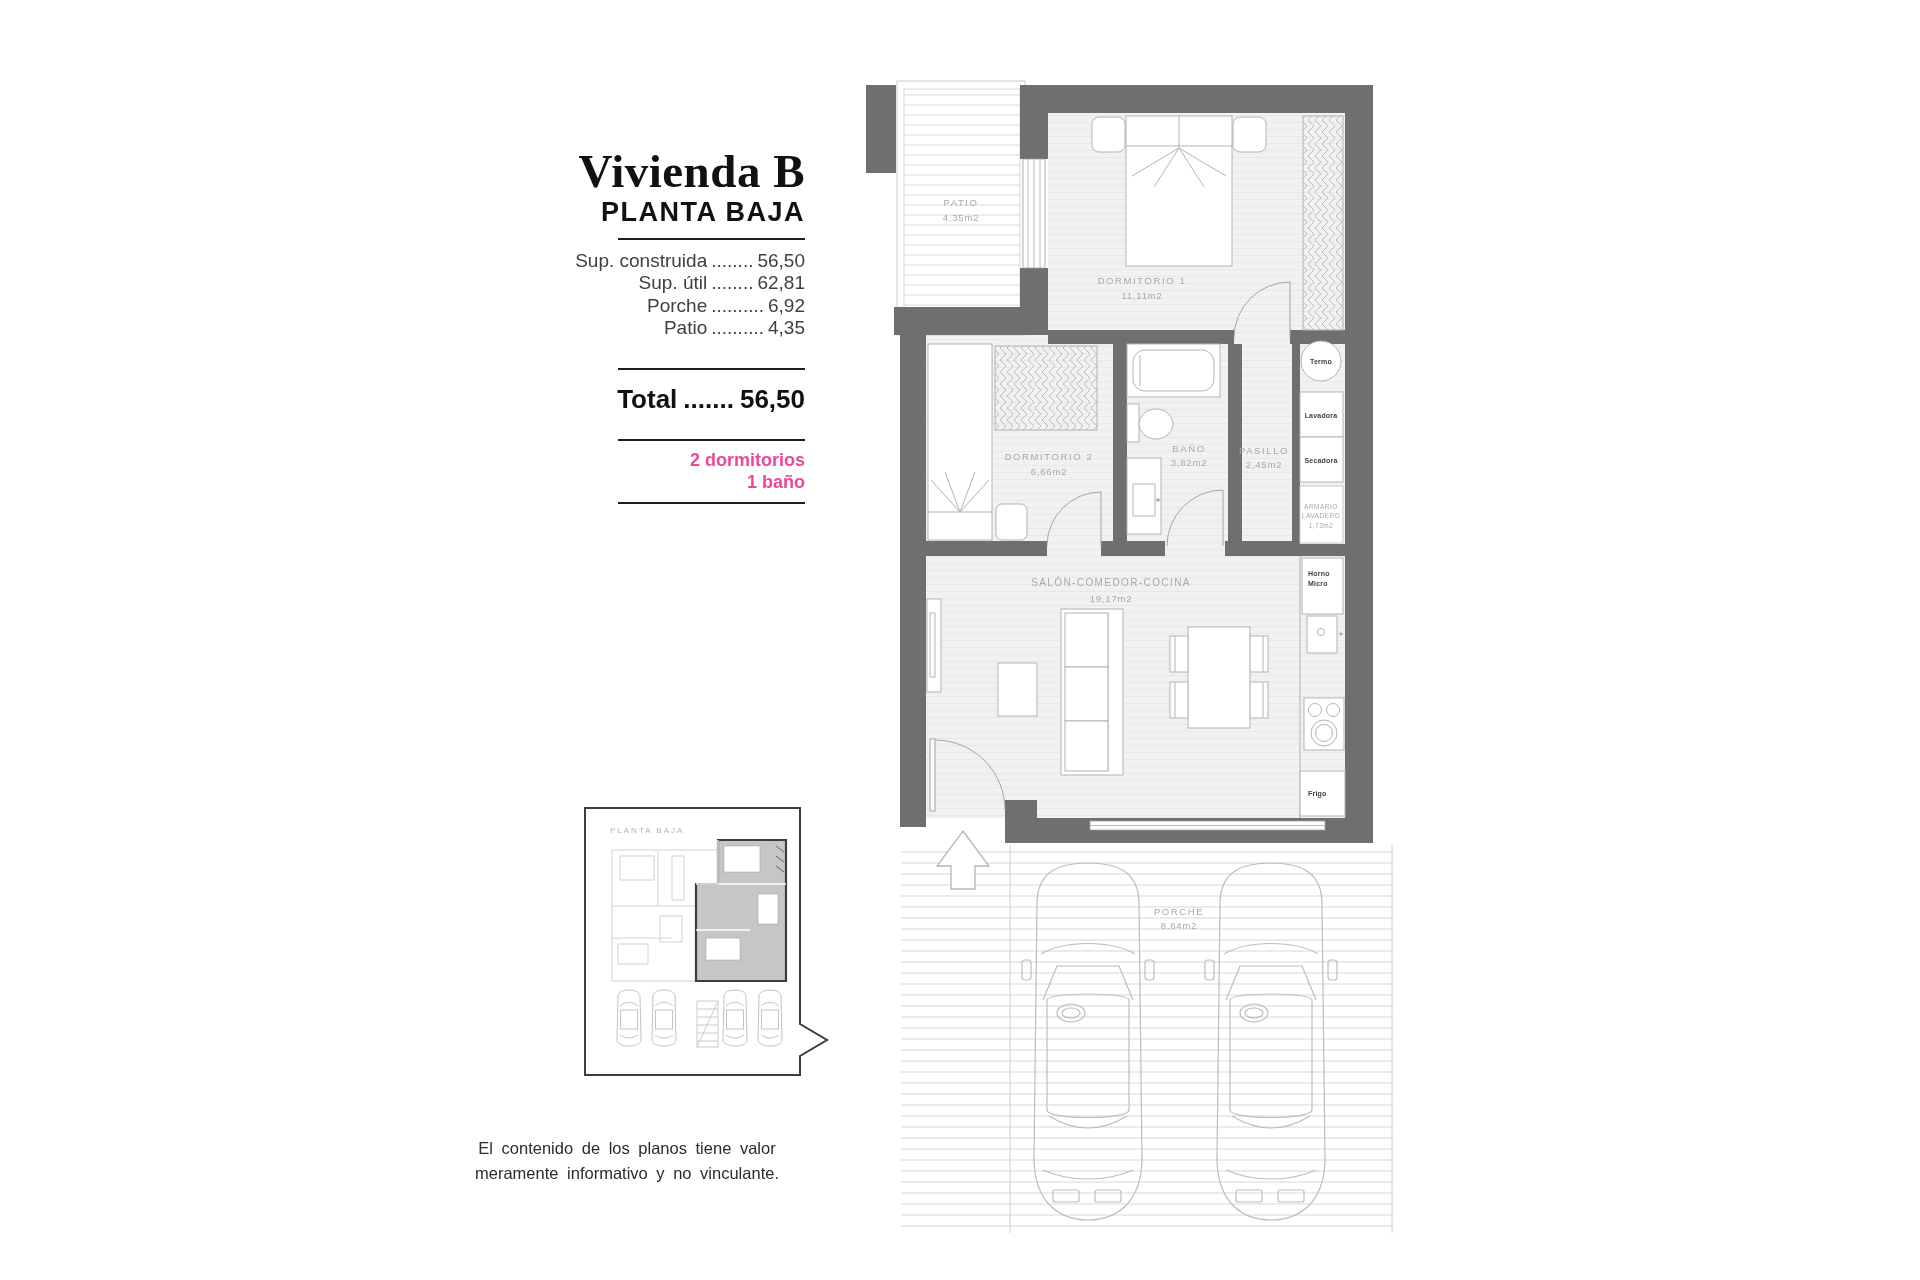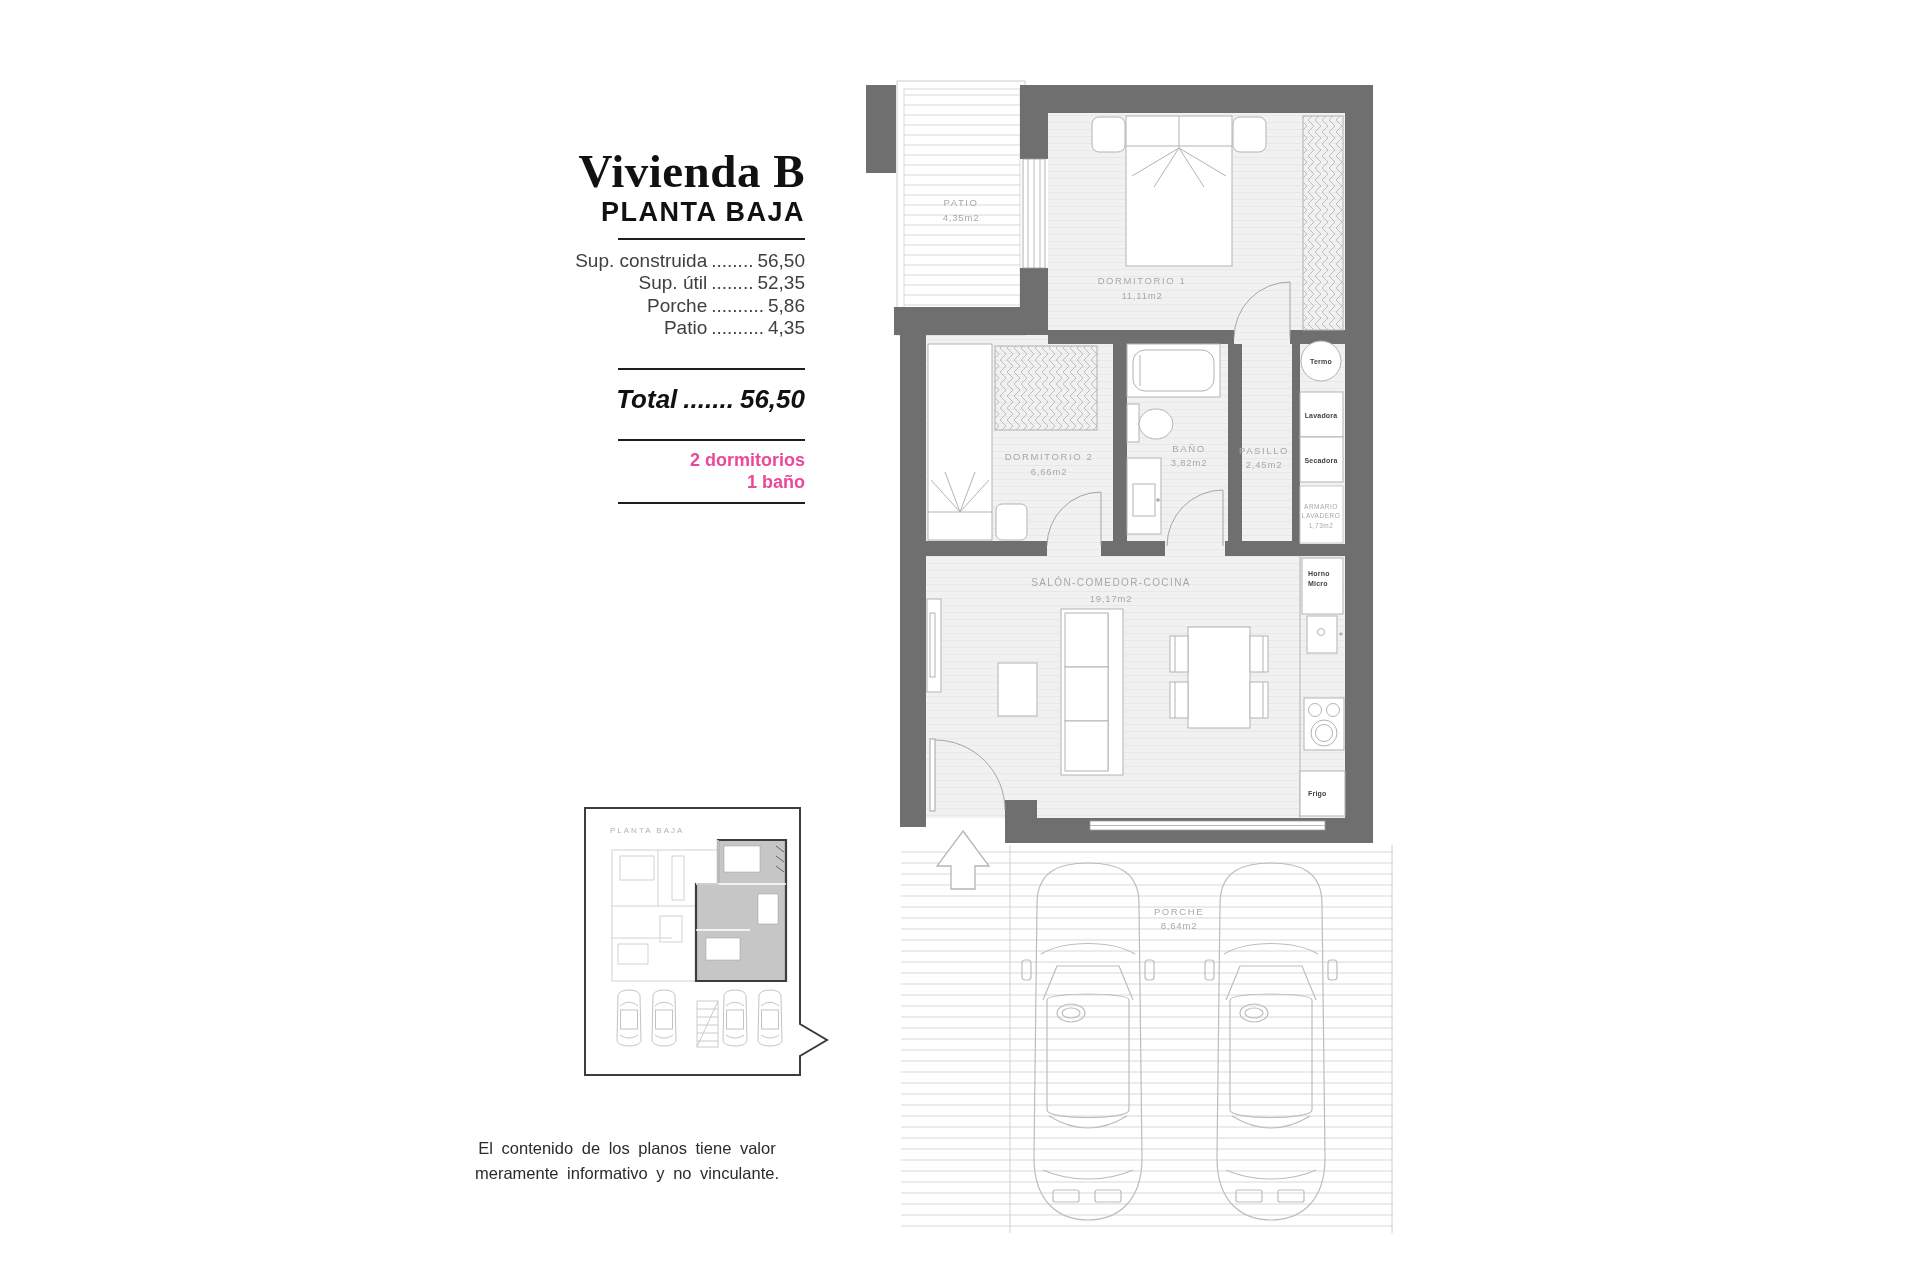--- a/index.html
+++ b/index.html
@@ -7,21 +7,21 @@
          font-family:"Liberation Sans",sans-serif;margin-left:20px;}
   
   .panel{position:absolute;left:420px;top:148px;width:365px;text-align:right;color:#111;}
   .panel h1{margin:0;font-family:"Liberation Serif",serif;font-weight:700;font-size:47px;
             letter-spacing:.5px;line-height:1;}
   .panel h2{margin:4px 0 0 0;font-size:27px;font-weight:700;letter-spacing:1.5px;line-height:1;}
   .rule{border:none;border-top:2px solid #1d1d1d;width:187px;margin:12px 0 0 auto;height:0;}
   .surf-heading{margin:22px 0 0 0;font-size:26px;font-weight:400;color:#161616;letter-spacing:.3px;}
   .surf-rows{margin-top:10px;font-size:19px;line-height:1.18;color:#404040;}
   .surf-rows span{margin-left:4px;}
-  .total-row{margin-top:14px;font-size:26px;font-weight:700;color:#111;font-style:italic;}
+  .total-row{margin-top:14px;font-size:26px;font-weight:700;color:#111;}
   .total-row span{margin-left:6px;}
   .features{margin-top:8px;font-size:18px;line-height:1.25;color:#ec4899;font-weight:bold;}
   
   .disclaimer{position:absolute;left:442px;top:1136px;width:330px;text-align:center;
               font-size:16.5px;line-height:1.5;color:#2b2b2b;word-spacing:4px;}
   
   text{font-family:"Liberation Sans",sans-serif;}
   .room-name{font-size:9.5px;fill:#a8a8a8;letter-spacing:1.6px;text-anchor:middle;}
   .room-area{font-size:9.5px;fill:#a8a8a8;letter-spacing:.8px;text-anchor:middle;}
   .salon-name{font-size:10px;fill:#a8a8a8;letter-spacing:1.4px;text-anchor:middle;}
@@ -36,22 +36,22 @@
 <div class="stage">
 
   <div class="panel">
     <h1>Vivienda B</h1>
     <h2>PLANTA BAJA</h2>
     <div class="rule"></div>
 
 
     <div class="surf-rows">
       <div><span>Sup. construida</span><span>........</span><span>56,50</span></div>
-      <div><span>Sup. útil</span><span>........</span><span>52,35</span></div>
-      <div><span>Porche</span><span>..........</span><span>5,86</span></div>
+      <div><span>Sup. útil</span><span>........</span><span>62,81</span></div>
+      <div><span>Porche</span><span>..........</span><span>6,92</span></div>
       <div><span>Patio</span><span>..........</span><span>4,35</span></div>
     </div>
 
     <div class="rule" style="margin-top:28px"></div>
     <div class="total-row">
       <span>Total</span><span>.......</span><span>56,50</span>
     </div>
 
     <div class="rule" style="margin-top:24px"></div>
     <div class="features">

